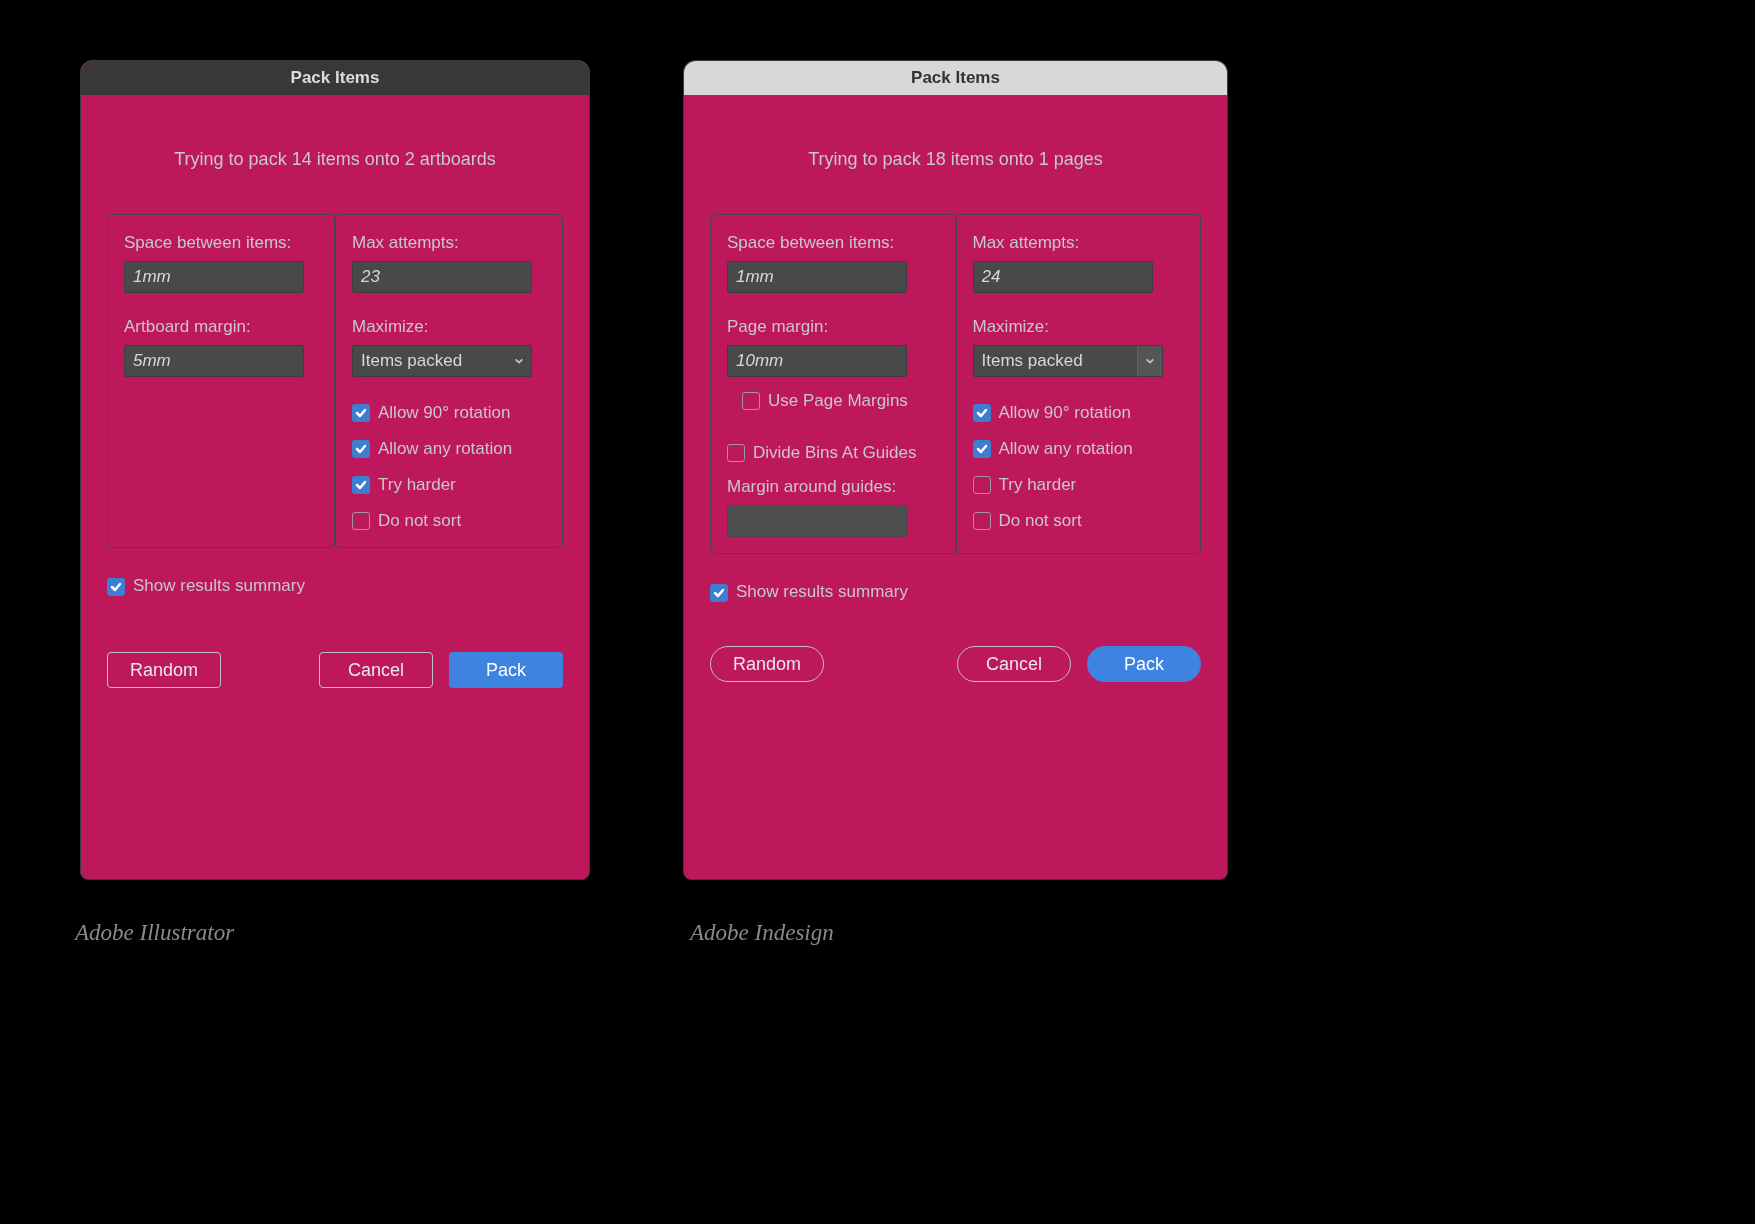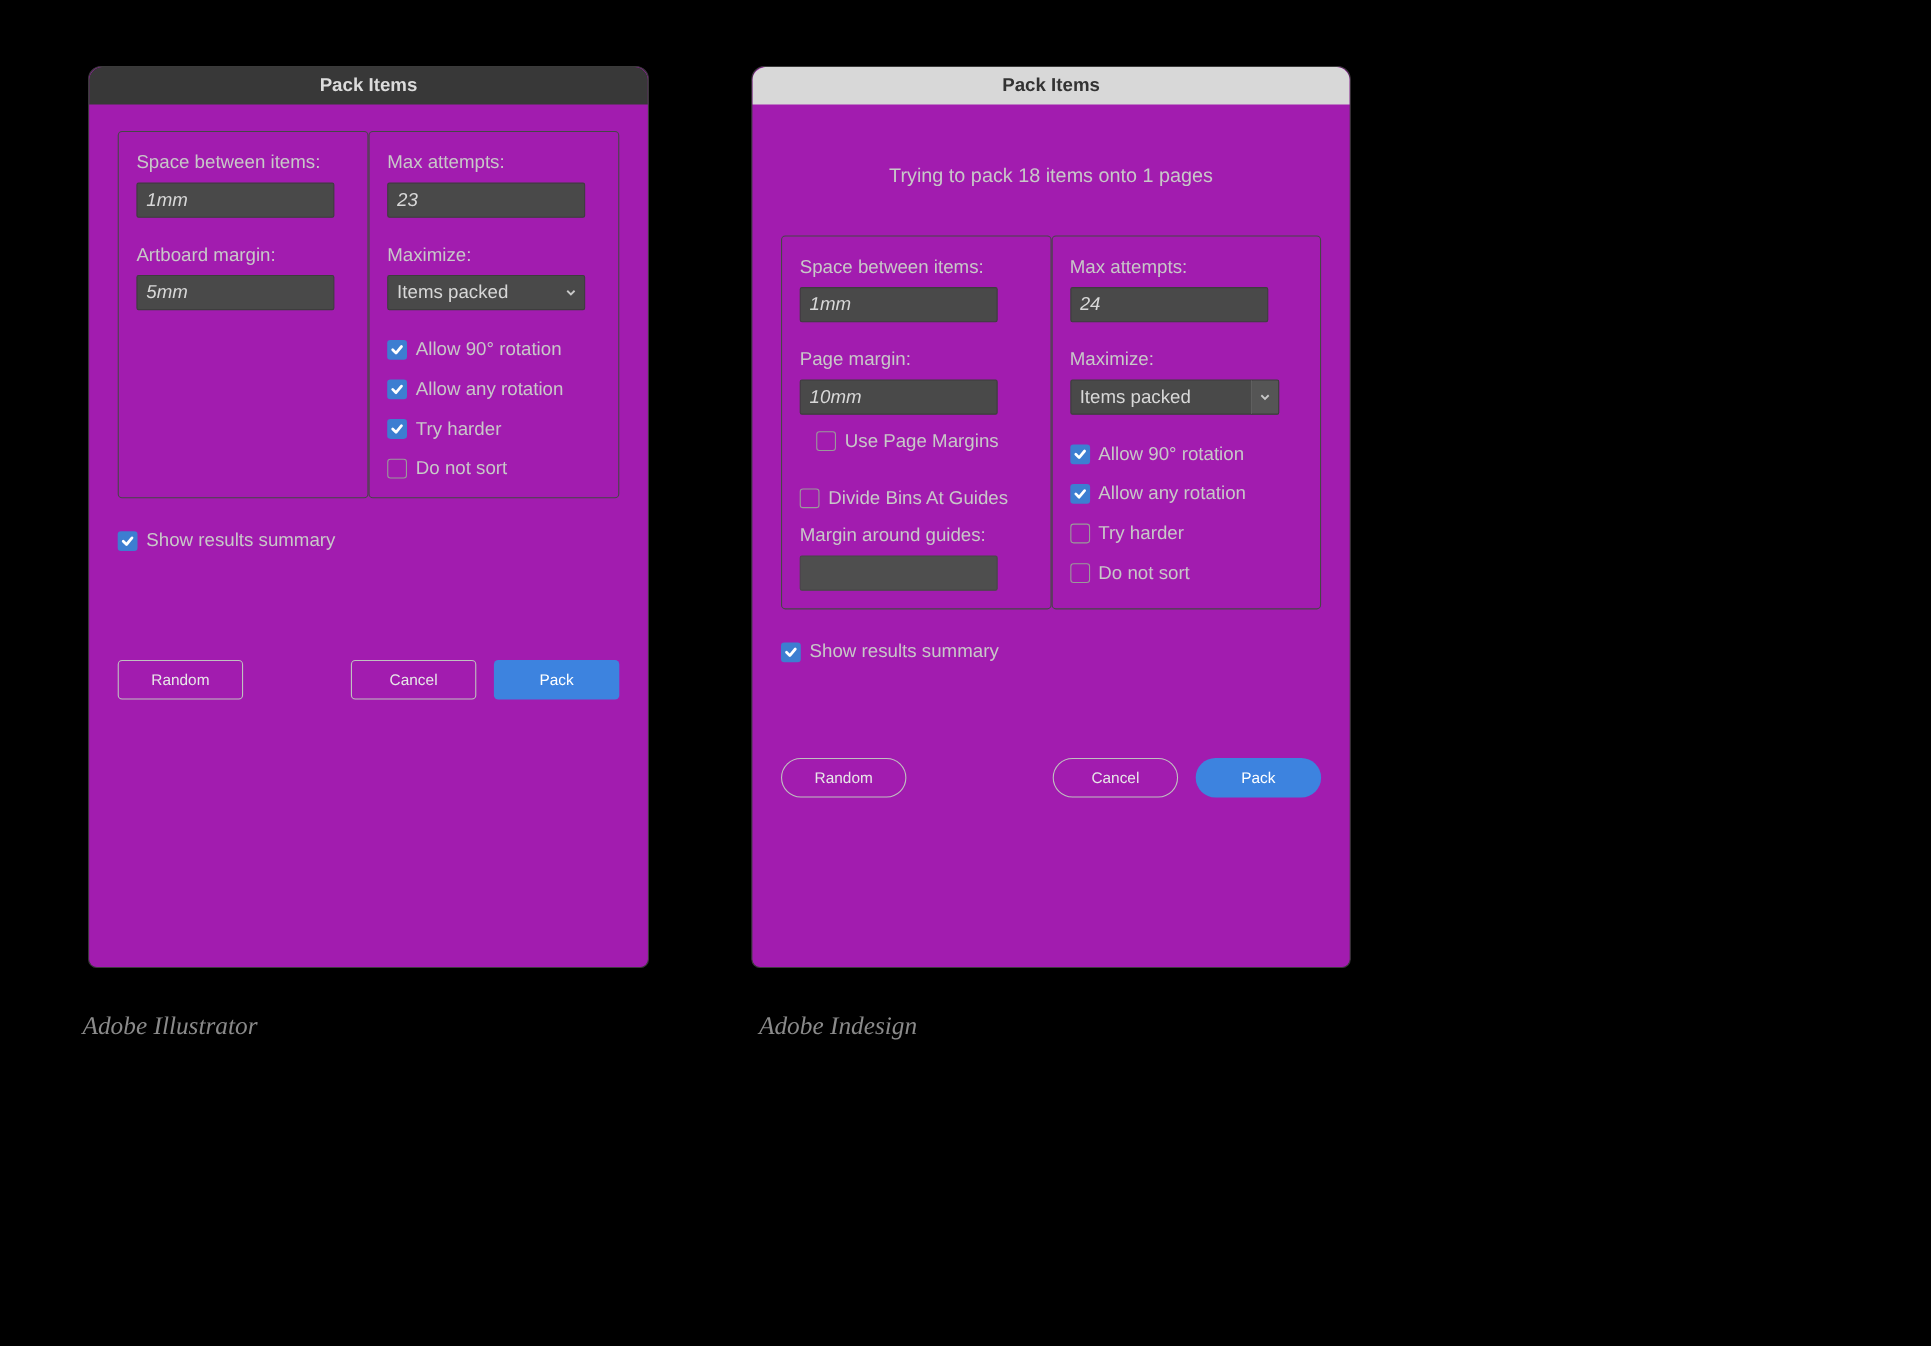--- a/index.html
+++ b/index.html
@@ -11,21 +11,21 @@
     color: #c8c8c8;
     overflow: hidden;
   }
   .stage {
     position: relative;
     width: 1755px;
     height: 1224px;
   }
   .dialog {
     position: absolute;
-    background: #a21caf;
+    background: #be185d;
     border-radius: 12px 12px 8px 8px;
     border: 1px solid #3a3a3a;
     overflow: hidden;
   }
   .dialog.ai {
     left: 80px; top: 60px; width: 510px; height: 820px;
     box-shadow: 0 0 60px 20px rgba(0,0,0,0.9);
   }
   .dialog.id {
     left: 683px; top: 60px; width: 545px; height: 820px;
@@ -127,27 +127,26 @@
   .btn-row {
     display: flex; gap: 16px;
     margin-top: 56px;
     align-items: center;
   }
   .btn-row .spacer { flex: 1; }
   .btn {
     height: 36px;
     min-width: 114px;
     padding: 0 22px;
-    font-size: 14px;
+    font-size: 18px;
     display: inline-flex;
     align-items: center;
     justify-content: center;
     cursor: pointer;
     color: #e8e8e8;
-    margin-top: 43px;
   }
   .btn.square { border: 1.5px solid #c0c0c0; background: transparent; border-radius: 4px; }
   .btn.pill { border: 1.5px solid #c0c0c0; background: transparent; border-radius: 18px; }
   .btn.primary-sq { background: #3d83df; color: #fff; border-radius: 4px; border: none; }
   .btn.primary-pill { background: #3d83df; color: #fff; border-radius: 18px; border: none; }
   .caption {
     position: absolute;
     font-family: Georgia, 'Times New Roman', serif;
     font-style: italic;
     font-size: 23px;
@@ -159,20 +158,21 @@
   .caption.id { left: 690px; top: 920px; font-style: italic; }
 </style>
 </head>
 <body>
 
 <div class="stage">
 
   <div class="dialog ai">
     <div class="titlebar dark">Pack Items</div>
     <div class="body">
+      <div class="subtitle">Trying to pack 14 items onto 2 artboards</div>
 
       <div class="cols">
         <div class="panel" style="min-height:260px;">
           <div class="field-label">Space between items:</div>
           <input class="text-input narrow" value="1mm" style="">
           <div class="field-label mt">Artboard margin:</div>
           <input class="text-input narrow" value="5mm" style="">
         </div>
 
         <div class="panel">

